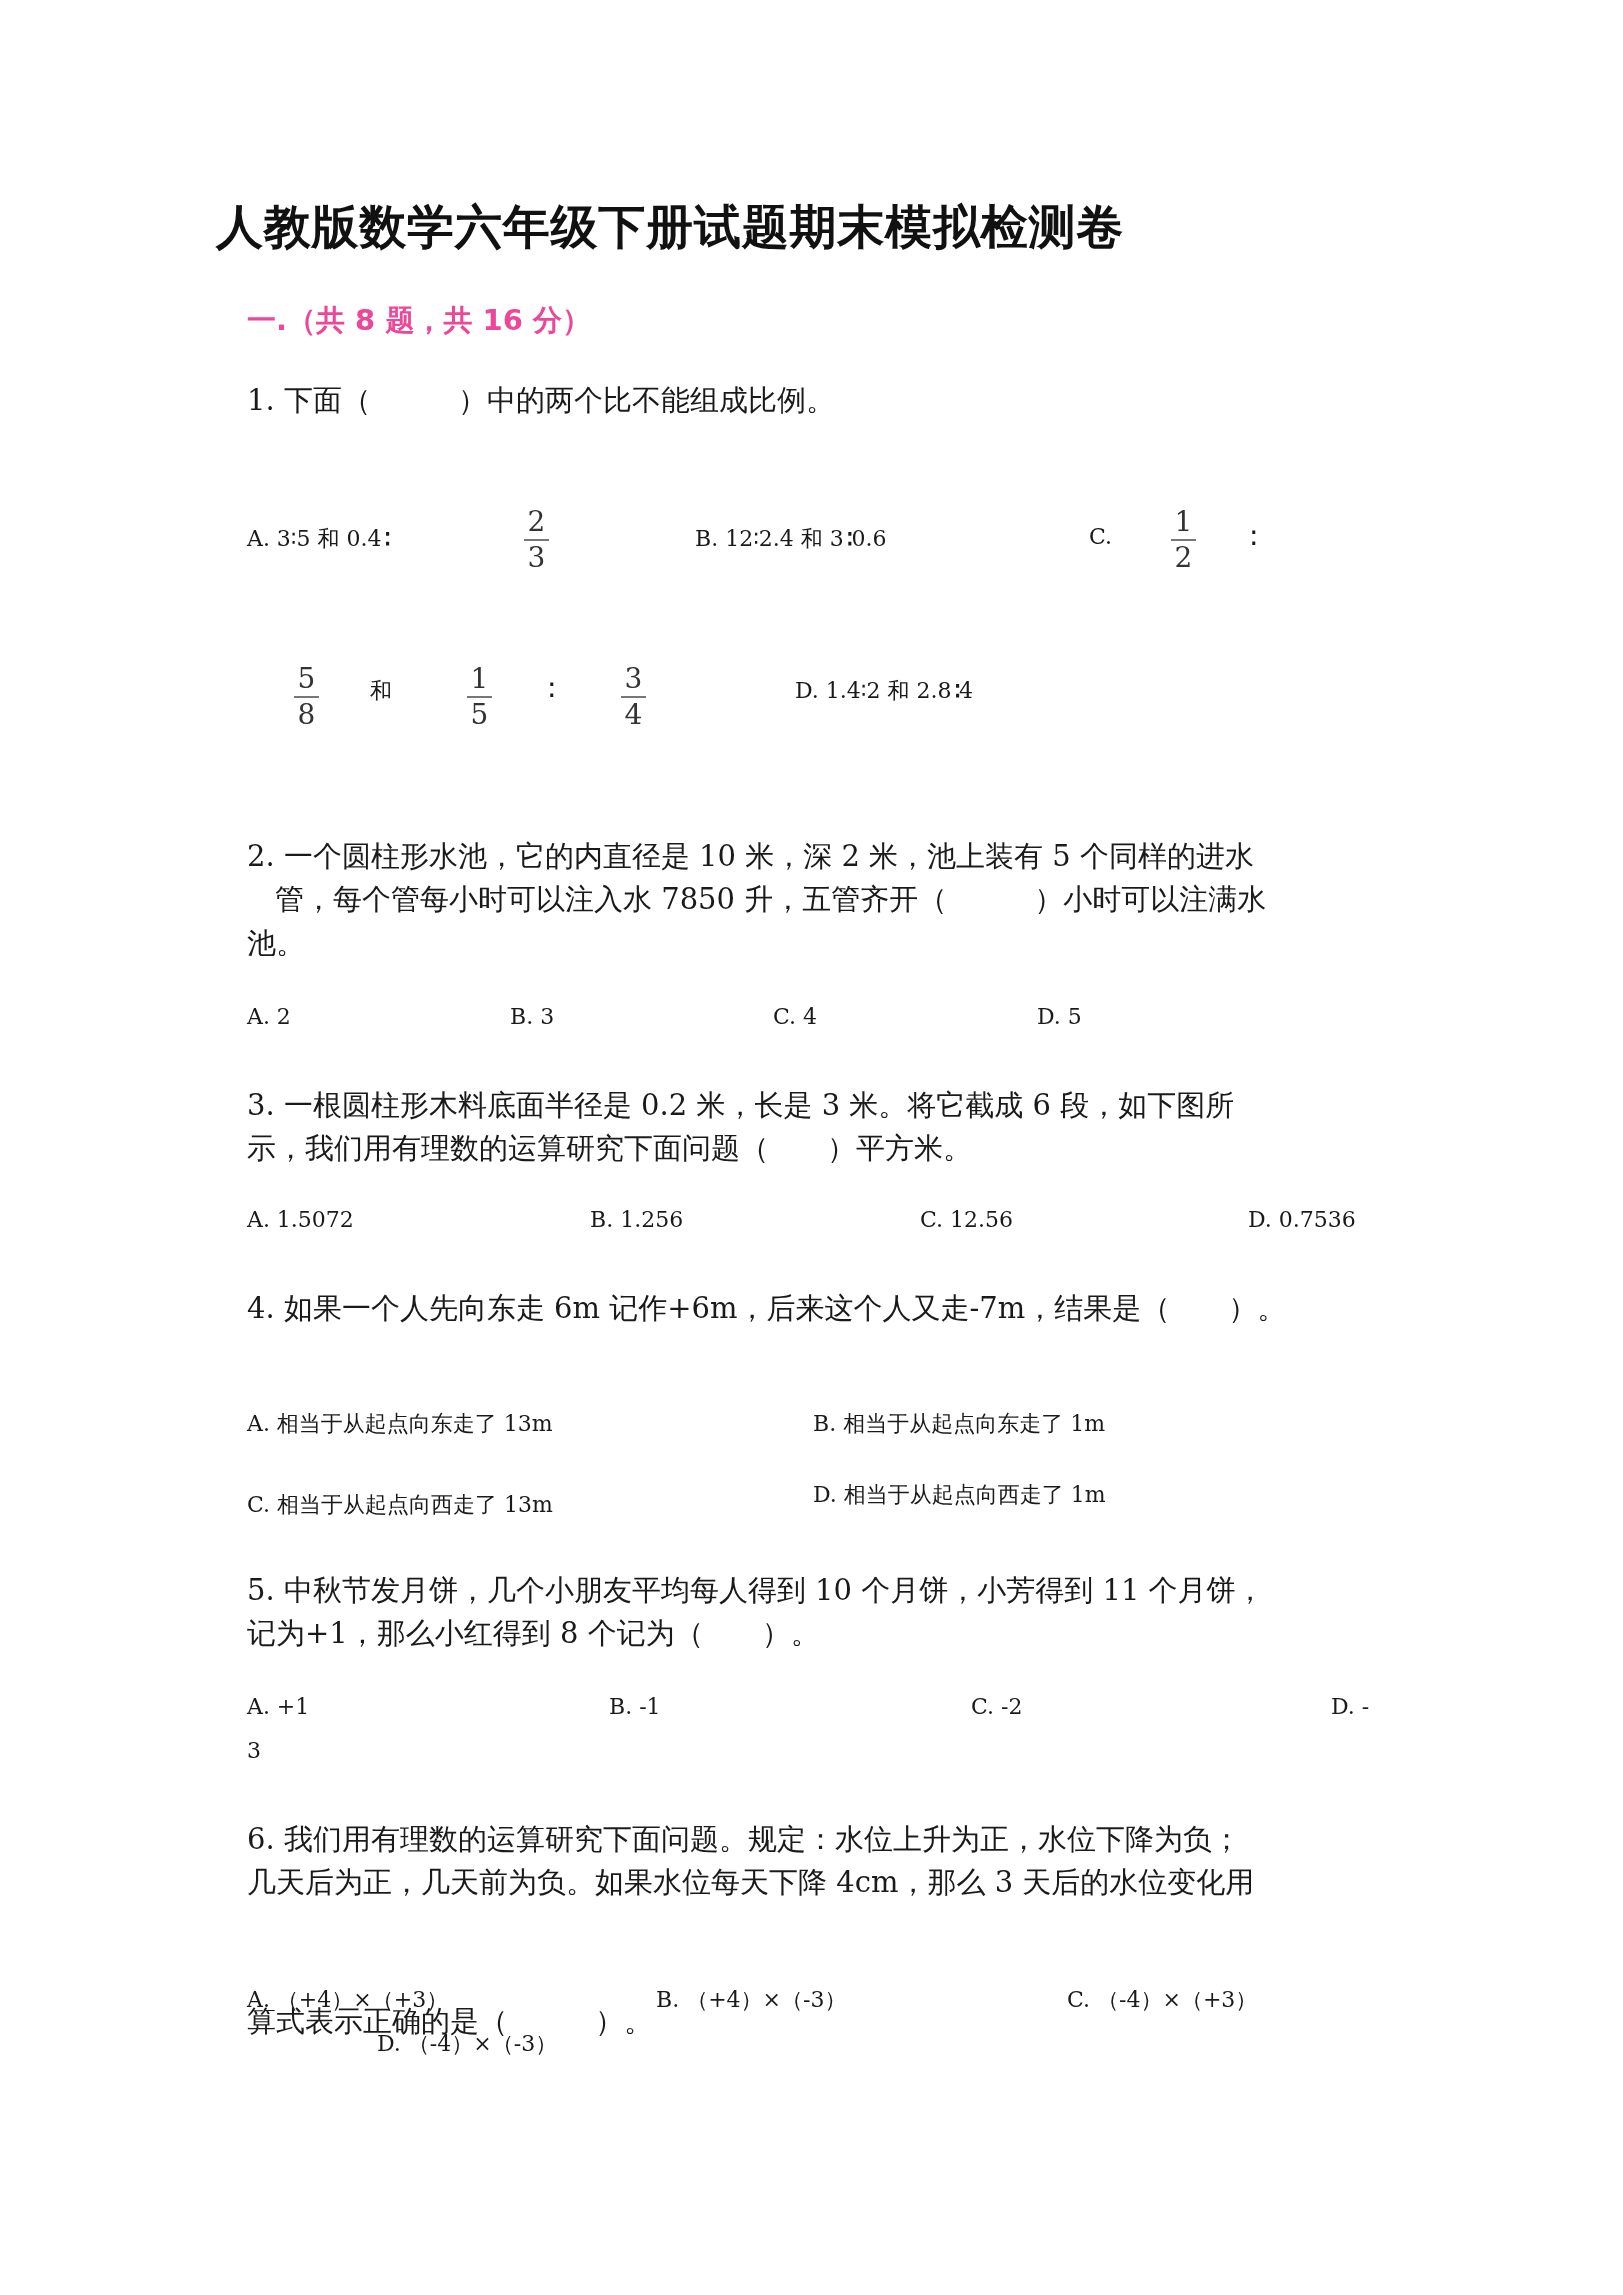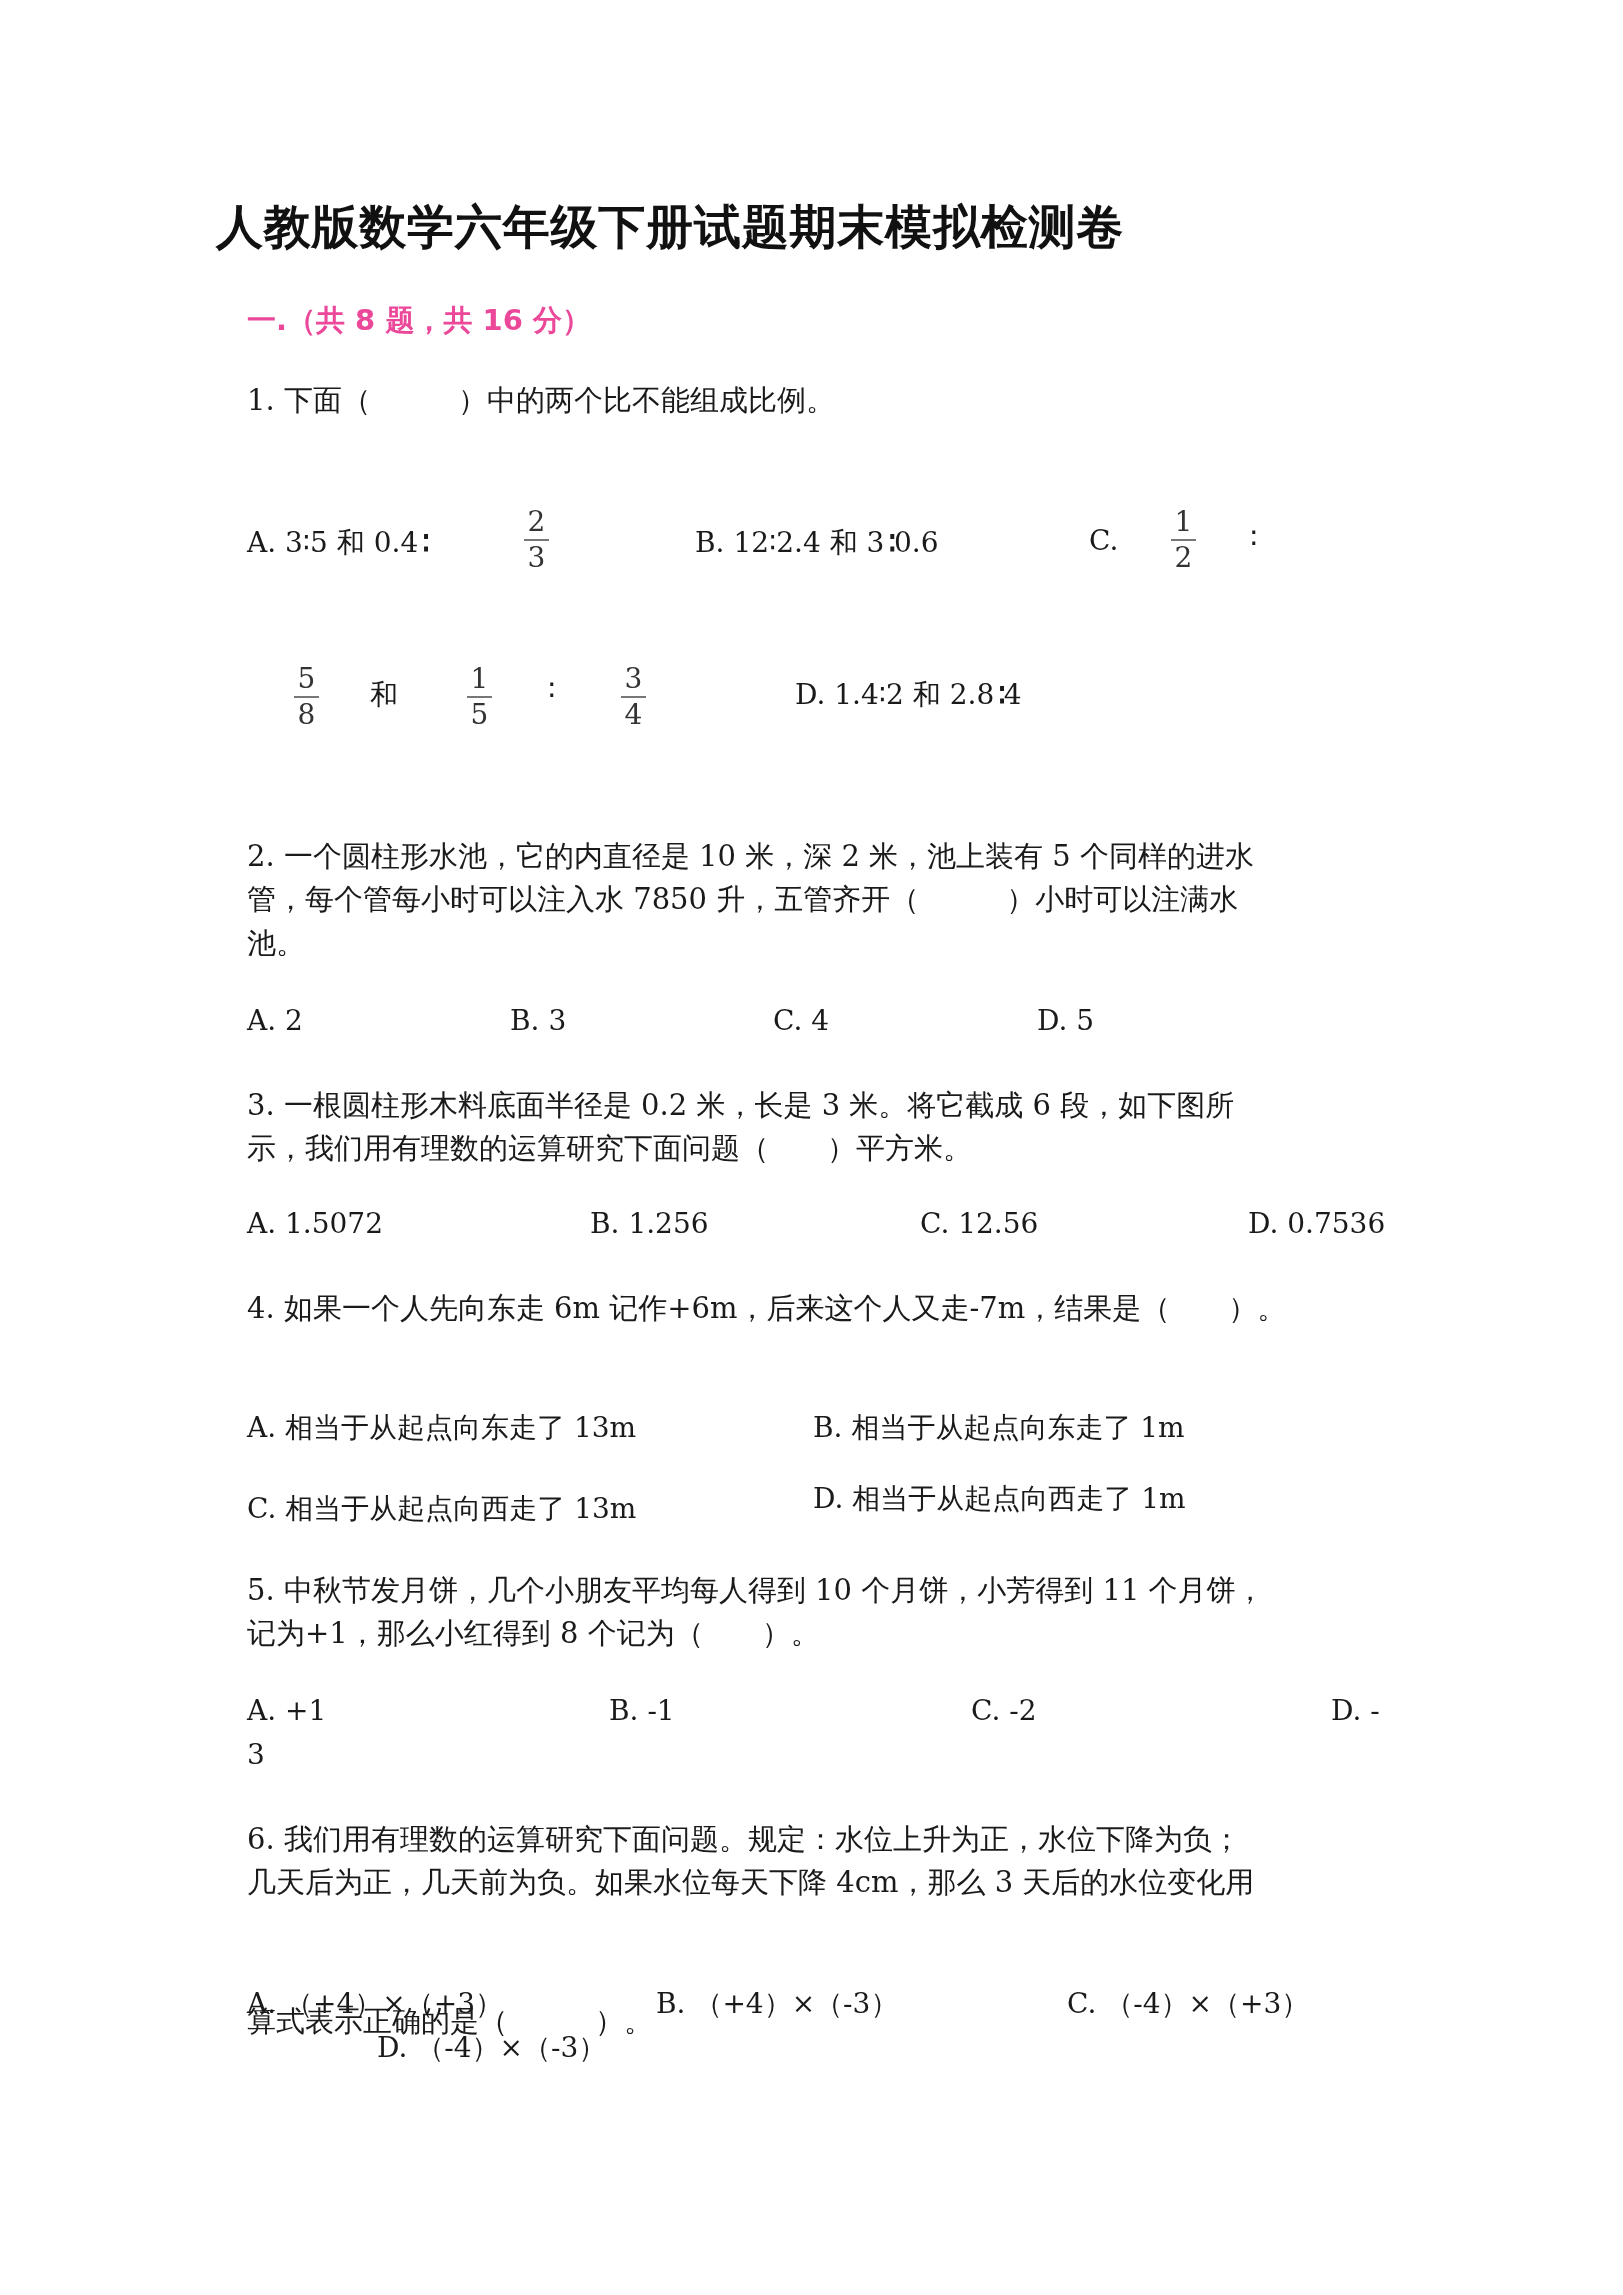--- a/index.html
+++ b/index.html
@@ -12,21 +12,21 @@
     .title {
       left: 0; width: 1340px; top: 196px; text-align: center;
       font-size: 47px; font-weight: bold; letter-spacing: 0.8px; color: #111;
       font-family: "DejaVu Sans", "Liberation Sans", sans-serif;
     }
     .section {
       left: 247px; top: 301px; font-size: 29px; font-weight: bold; color: #ec4899;
       font-family: "DejaVu Sans", "Liberation Sans", sans-serif;
     }
     .q { font-size: 29px; line-height: 43px; left: 247px; color: #1a1a1a; }
-    .opt { font-size: 28px; color: #1a1a1a; }
+    .opt { font-size: 22px; color: #1a1a1a; }
     .frac {
       position: absolute; display: inline-flex; flex-direction: column; align-items: center;
       font-size: 28px; line-height: 30px; color: #333;
     }
     .frac .bar { width: 25px; height: 2.5px; background: #777; margin: 1.7px 0; }
     .colon { font-size: 29px; color: #1a1a1a; }
   </style>
 </head>
 <body>
 
@@ -67,21 +67,21 @@
 </div>
 <div class="abs colon" style="left:548px; top:673px;">∶</div>
 <div class="frac" style="left:621px; top:664px;">
   <span>3</span>
   <span class="bar"></span>
   <span>4</span>
 </div>
 <div class="abs opt" style="left:795px; top:676px;">D. 1.4∶2 和 2.8∶4</div>
 
 <div class="abs q" style="top:835px;">2. 一个圆柱形水池，它的内直径是 10 米，深 2 米，池上装有 5 个同样的进水</div>
-<div class="abs q" style="top:878px;">管，每个管每小时可以注入水 7850 升，五管齐开（　　　）小时可以注满水</div>
+<div class="abs q" style="top:878px;margin-left:28px;">管，每个管每小时可以注入水 7850 升，五管齐开（　　　）小时可以注满水</div>
 <div class="abs q" style="top:922px;">池。</div>
 
 <div class="abs opt" style="left:247px; top:1004px;">A. 2</div>
 <div class="abs opt" style="left:510px; top:1004px;">B. 3</div>
 <div class="abs opt" style="left:773px; top:1004px;">C. 4</div>
 <div class="abs opt" style="left:1037px; top:1004px;">D. 5</div>
 
 <div class="abs q" style="top:1084px;">3. 一根圆柱形木料底面半径是 0.2 米，长是 3 米。将它截成 6 段，如下图所</div>
 <div class="abs q" style="top:1127px;">示，我们用有理数的运算研究下面问题（　　）平方米。</div>
 

